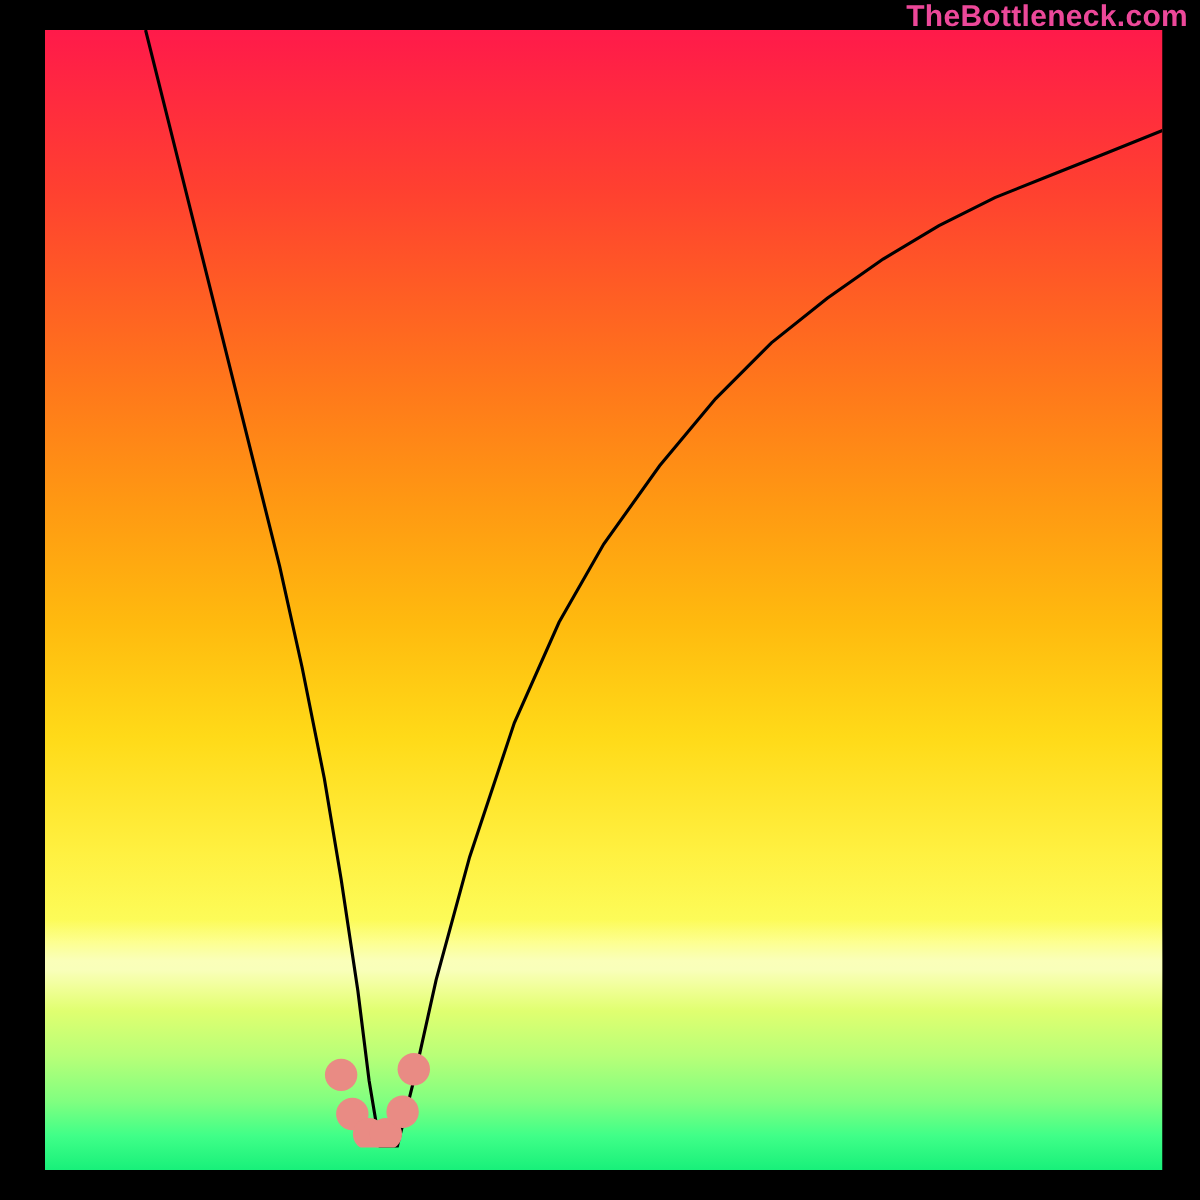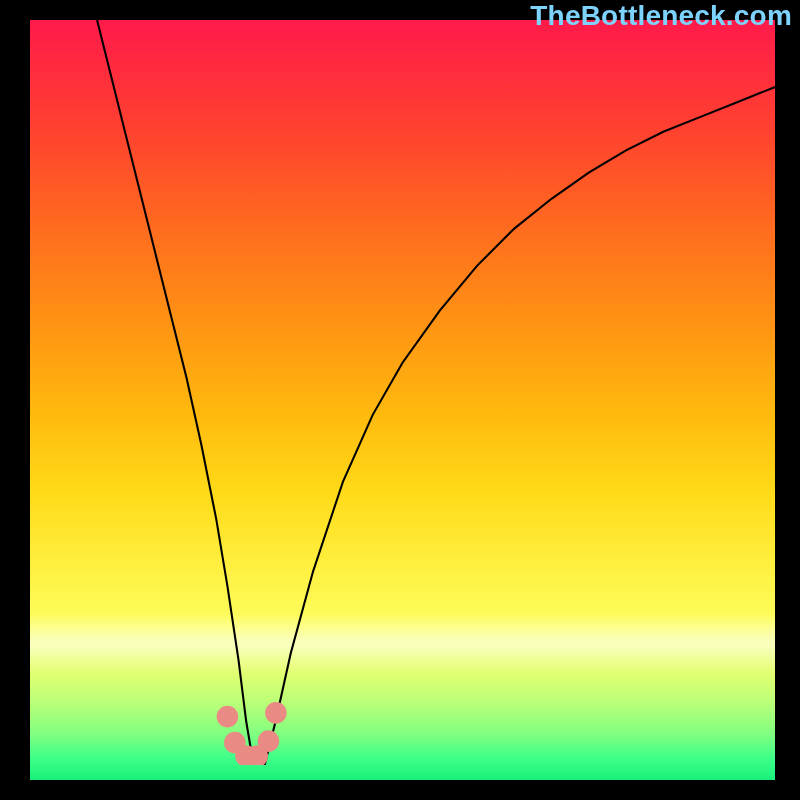--- a/index.html
+++ b/index.html
@@ -64,23 +64,23 @@
   }
   svg.curve {
     position: absolute;
     inset: 0;
   }
   .watermark {
     position: absolute;
     top: 0px;
     right: 8px;
     font-family: Arial, Helvetica, sans-serif;
-    font-size: 28px;
+    font-size: 20px;
     font-weight: 600;
-    color: #7dd3fc;
+    color: #ec4899;
     letter-spacing: 0.2px;
   }
 </style>
 </head>
 <body>
 
 <div class="frame">
   <div class="plot">
     <div class="gradient"></div>
     <div class="bleach"></div>

